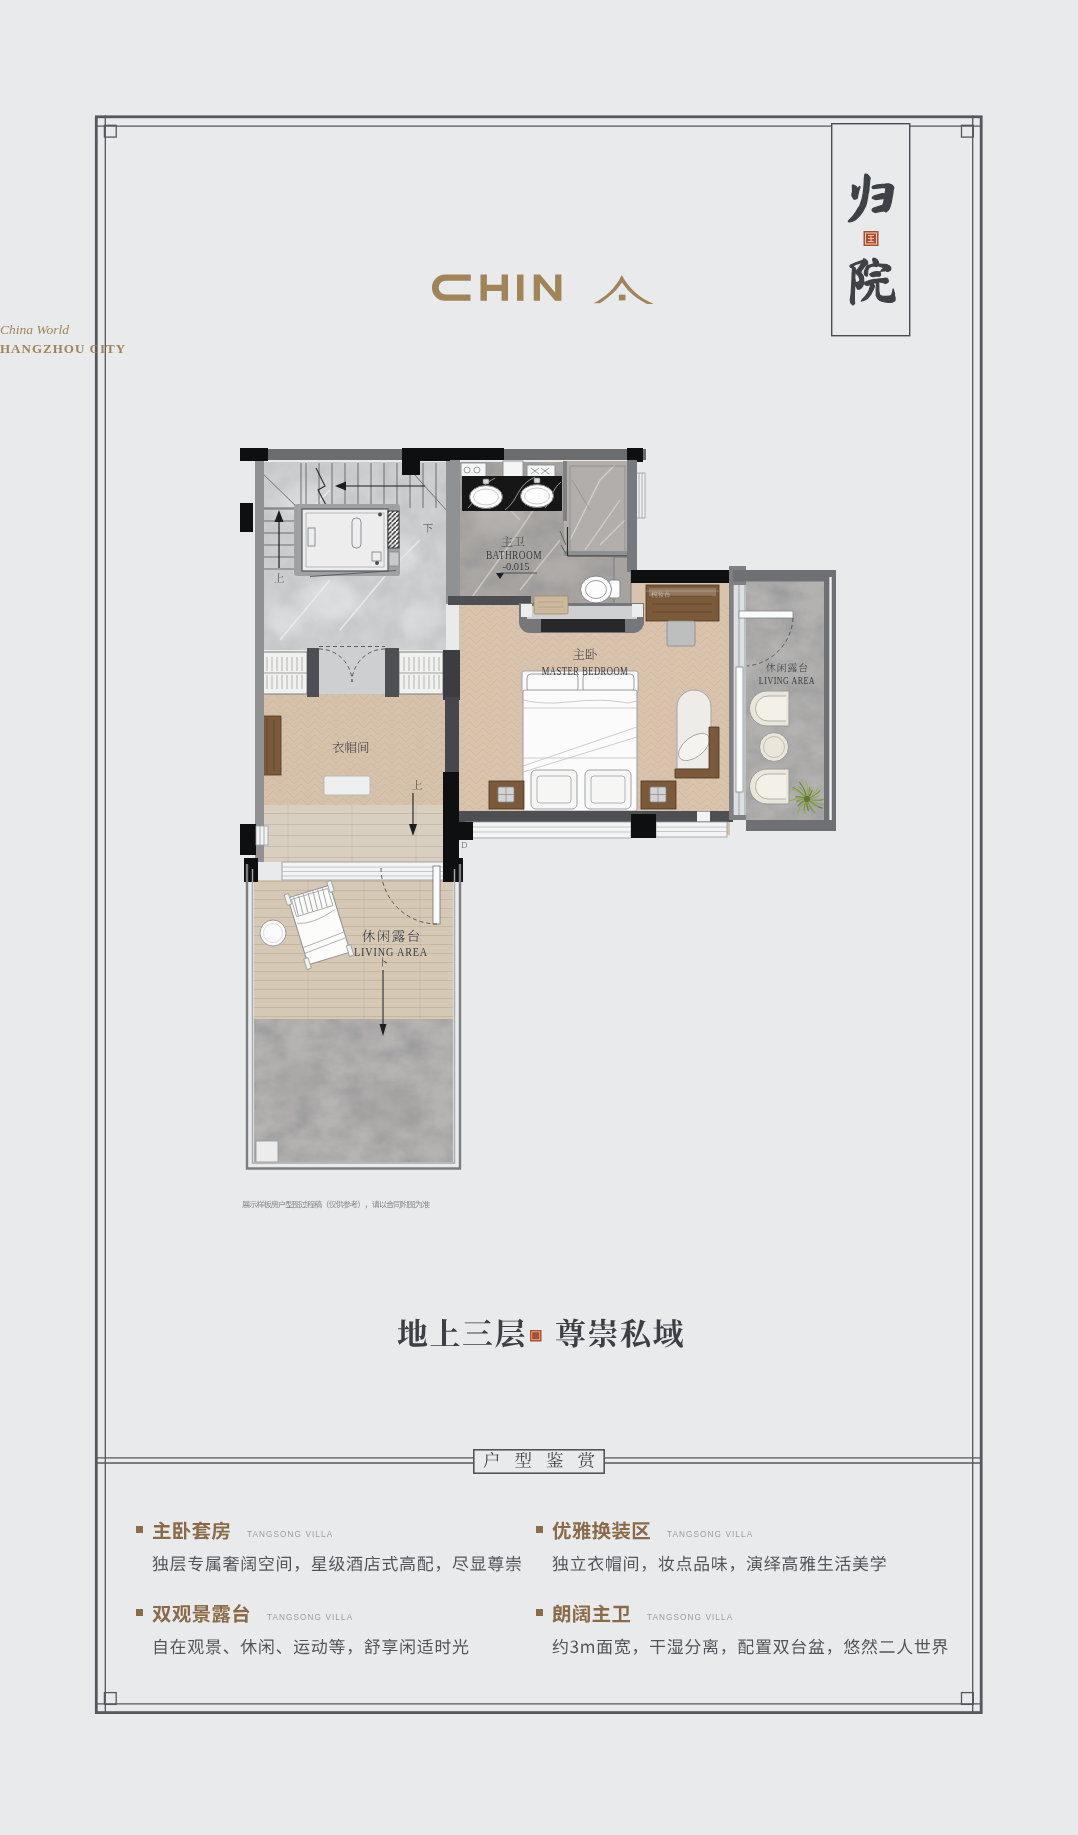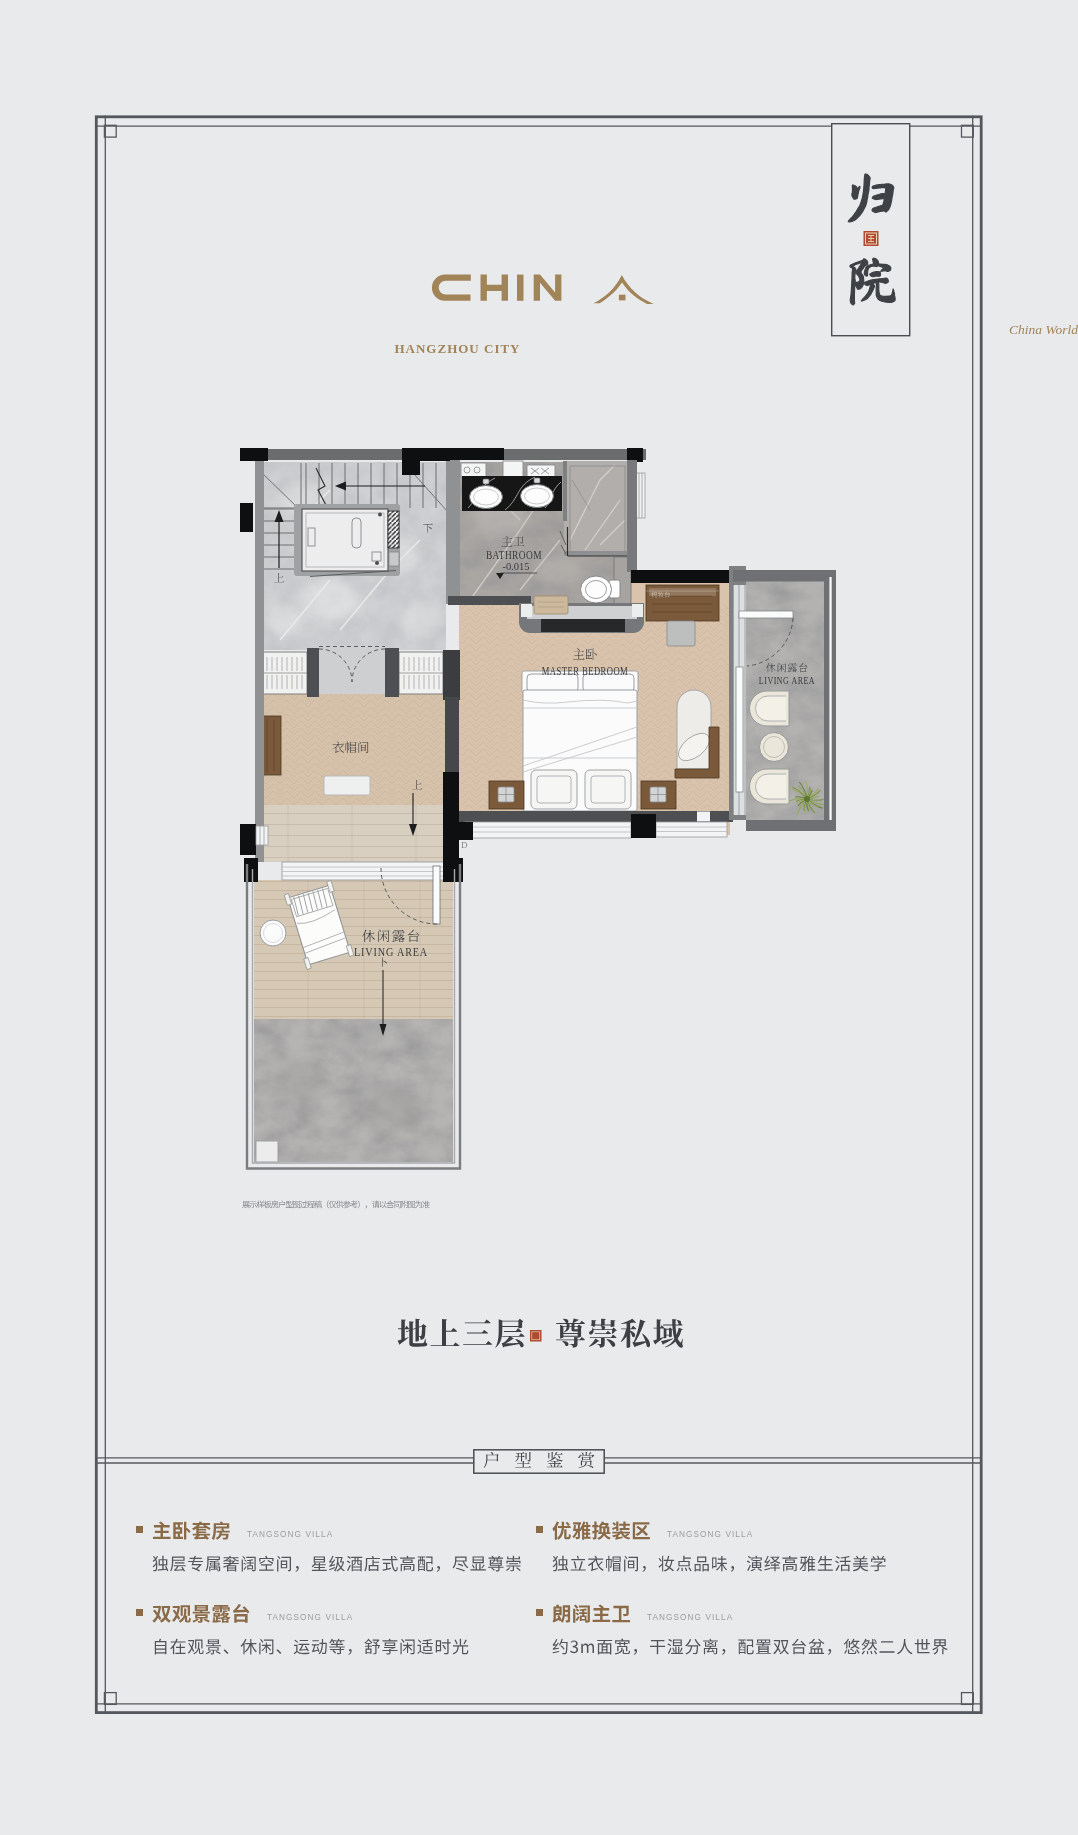--- a/index.html
+++ b/index.html
@@ -24,24 +24,24 @@
 <g fill="#a28459">
 <path d="M50.8 7.6 L25 7.6 A13.1 13.1 0 0 0 25 33.8 L50.5 33.8 L50.5 27.6 L25.6 27.6 A6.9 6.9 0 0 1 25.6 13.8 L50.8 13.8 Z"></path>
 <path d="M60.5 7.6 h6.4 v10.1 h14.7 V7.6 h6.4 v26.2 h-6.4 V23.9 H66.9 v9.9 h-6.4 Z"></path>
 <path d="M97 7.6 h6.5 v26.2 h-6.5 Z"></path>
 <path d="M113.7 7.6 h6.3 l15.1 18 V7.6 h6.3 v26.2 h-6.3 L120 15.8 v18 h-6.3 Z"></path>
 <path d="M173.5 36.3 C184 31 195.2 22 201.8 8 C209 22 220.2 31 233.6 37 L227 37 C217.6 32 208.6 25.5 202 15.5 C195.4 25.5 186.2 32.2 179.6 36.3 Z"></path>
 <rect x="198.9" y="27.7" width="6.6" height="5.7"></rect>
 </g>
   </svg>
 
-<div class="abs" style="left:0;top:322px;width:1078px;text-align:right;
+<div class="abs" style="left:0;top:322px;width:1078px;text-align:left;
  font-family:'Liberation Serif',serif;font-style:italic;font-size:13.5px;color:#a28459;">China World</div>
 
-<div class="abs" style="left:0;top:341px;width:915px;text-align:center;
+<div class="abs" style="left:0;top:341px;width:915px;
  font-family:'Liberation Serif',serif;font-size:13px;font-weight:bold;letter-spacing:1px;color:#a28459;">HANGZHOU CITY</div>
 
 <svg class="abs" style="left:831px;top:123px" width="80" height="214" viewBox="0 0 80 214">
 <rect x="0.7" y="0.7" width="78" height="212" fill="#e9eaec" stroke="#4a4d52" stroke-width="1.4"></rect>
 <path d="M24.0 62.8Q25.4 63.5 25.6 63.8Q25.9 64.1 25.9 64.6Q25.9 65.4 26.2 65.5Q26.5 65.7 27.1 65.1L28.1 63.8Q28.8 63.0 29.0 63.8Q29.1 64.6 28.6 65.8Q28.1 66.7 28.0 67.2Q27.9 67.7 27.4 69.5Q26.9 71.3 26.7 73.0Q26.6 74.9 26.1 75.4Q25.7 75.9 24.3 76.1L22.9 76.1L22.0 74.6Q21.2 73.6 21.1 73.2Q20.9 72.7 20.9 71.8Q20.9 70.5 21.2 69.8Q21.5 69.5 21.5 67.2Q21.5 64.9 21.3 63.3Q21.2 62.3 21.5 62.1Q21.8 61.9 22.2 62.0Q22.6 62.1 24.0 62.8ZM59.6 61.4Q60.9 61.9 61.9 63.0Q62.8 64.1 62.8 64.9Q62.8 65.7 62.5 65.9Q62.2 66.2 62.0 68.9Q61.9 71.7 61.5 72.4Q61.2 73.1 61.1 74.3Q60.5 78.8 59.5 82.3Q58.0 87.2 55.7 88.5L54.9 89.0L54.3 88.5Q53.7 87.9 52.8 87.9Q51.8 87.9 49.3 88.4Q46.8 88.9 45.9 89.2Q45.1 89.6 44.6 89.6Q44.2 89.5 43.1 89.0Q42.0 88.5 41.4 88.0Q40.9 87.4 41.1 87.0Q41.4 86.8 41.3 86.6Q41.2 86.4 41.3 86.1Q41.3 85.8 43.3 84.9Q45.2 84.1 47.1 83.5Q47.6 83.4 48.5 83.2Q51.1 82.5 51.5 82.3Q52.0 82.1 52.0 81.4Q52.0 81.3 52.1 81.1Q52.3 80.0 52.6 79.4Q52.9 78.8 53.0 77.5Q53.1 76.2 53.3 75.7Q53.4 75.5 53.3 75.4Q53.3 75.4 52.9 75.5Q52.3 75.6 49.9 75.9Q47.6 76.1 46.3 76.4Q45.1 76.6 44.2 76.5Q43.7 76.4 43.0 76.0Q42.2 75.7 41.7 75.4Q41.1 75.0 41.2 74.9Q41.5 74.8 41.7 74.1Q41.8 73.5 43.4 72.9Q45.0 72.3 46.9 71.8Q48.8 71.3 49.3 71.1Q49.7 70.9 51.2 70.7Q52.8 70.5 53.4 70.8Q54.0 71.1 54.2 70.8Q54.4 70.5 54.2 70.1Q54.1 69.7 54.4 68.5Q54.7 67.3 54.7 66.0V64.9L53.1 64.7Q51.6 64.5 50.6 64.7Q49.5 64.9 48.8 64.9Q48.1 64.9 46.3 65.2Q43.9 65.5 43.0 65.6Q42.1 65.7 41.6 65.3Q41.1 64.7 41.1 64.2Q41.1 63.7 41.7 63.3Q44.5 61.7 50.1 61.3Q52.1 61.1 53.7 61.0Q56.5 60.7 57.6 60.8Q58.7 60.9 59.6 61.4ZM35.0 51.0Q35.6 51.0 36.0 51.2Q36.4 51.5 37.5 52.6Q38.7 53.9 39.0 54.5Q39.3 55.2 39.0 56.2Q38.7 57.0 38.6 59.0Q38.5 61.0 38.3 62.1Q38.0 63.2 38.0 65.2Q38.0 67.3 37.7 68.3Q37.3 69.4 36.9 72.2Q36.6 75.0 36.3 75.7Q36.1 76.5 36.0 77.7Q35.8 78.9 35.2 81.2Q34.5 83.5 34.0 84.1Q33.6 84.7 32.8 86.5Q31.5 89.0 31.0 89.5Q30.8 89.7 29.8 91.1Q28.8 92.6 26.8 94.6Q24.8 96.6 23.7 97.2L21.5 98.3Q20.1 99.0 18.6 99.0Q17.2 99.0 17.2 98.3Q17.2 98.1 19.0 96.2Q21.1 94.2 23.1 91.5Q25.2 88.9 26.1 87.0Q26.6 86.0 27.2 85.1Q28.5 83.2 28.7 82.7Q28.8 82.4 29.0 81.9Q29.3 81.4 29.5 80.7Q29.7 80.0 30.2 78.7Q31.1 76.5 31.9 71.9Q32.4 69.3 32.8 64.7Q33.2 60.2 33.2 58.2Q33.2 54.5 33.9 51.5Q34.0 51.2 34.2 51.1Q34.4 51.0 35.0 51.0Z" fill="#3e4145" stroke="#3e4145" stroke-width="1.2"></path>
 
 <g transform="translate(32.5,108)">
 <rect x="0" y="0" width="15" height="15" fill="#b14b33"></rect>
 <rect x="2" y="2" width="11" height="11" fill="none" stroke="#e8d7b0" stroke-width="1"></rect>
 <path d="M4.5 4.5 h6 M4.5 7.5 h6 M4.5 10.5 h6 M7.5 4.5 v6" stroke="#e8d7b0" stroke-width="0.9" fill="none"></path>

